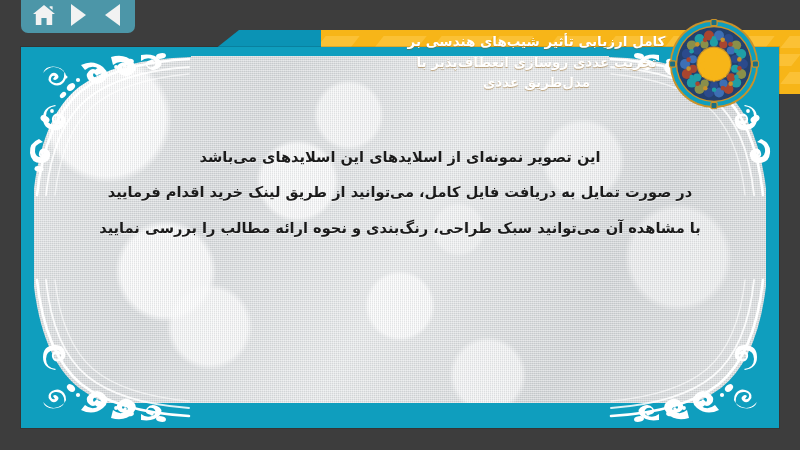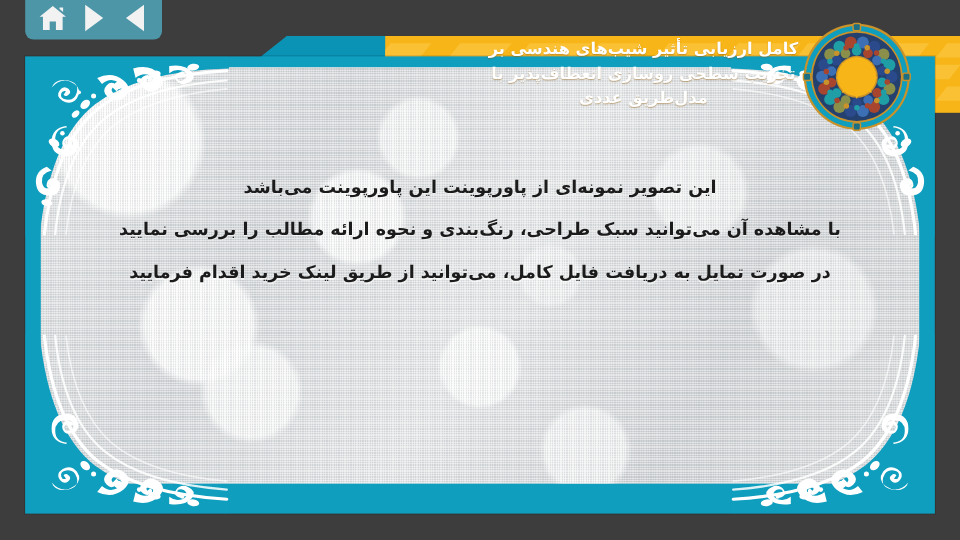--- a/index.html
+++ b/index.html
@@ -194,21 +194,21 @@
           <div class="chev" style="top: 42px; left: 116px; width: 52px; opacity: 0.75;"></div>
           <div class="chev" style="top: 42px; left: 174px; width: 34px; opacity: 0.75;"></div>
           <div class="chev" style="top: 42px; left: 232px; width: 43px; opacity: 0.75;"></div>
           <div class="chev" style="top: 42px; left: 290px; width: 52px; opacity: 0.75;"></div>
           <div class="chev" style="top: 42px; left: 348px; width: 34px; opacity: 0.75;"></div>
           <div class="chev" style="top: 42px; left: 406px; width: 43px; opacity: 0.75;"></div>
           <div class="chev" style="top: 42px; left: 464px; width: 52px; opacity: 0.75;"></div>
         </div>
       <div id="banner-title">
         <span>کامل ارزیابی تأثیر شیب‌های هندسی بر</span>
-        <span>تخریب سطحی روسازی انعطاف‌پذیر با</span>
+        <span>تخریب عددی روسازی انعطاف‌پذیر با</span>
         <span>مدل‌طریق عددی</span>
       </div>
     </div>
 
     <svg id="medallion" viewBox="0 0 100 100">
       <circle cx="50" cy="50" r="48" fill="#c9922a"></circle>
       <circle cx="50" cy="50" r="46" fill="#0f9ebe"></circle>
       <circle cx="50" cy="50" r="41.5" fill="#c9922a"></circle>
       <circle cx="50" cy="50" r="40" fill="#23406f"></circle>
       <g>
@@ -388,18 +388,18 @@
         <ellipse cx="78" cy="24" rx="5" ry="3.2" transform="rotate(-24 78 24)"></ellipse>
         <ellipse cx="108" cy="15" rx="5" ry="3" transform="rotate(-14 108 15)"></ellipse>
         <ellipse cx="140" cy="9" rx="5" ry="2.8" transform="rotate(-8 140 9)"></ellipse>
         <circle cx="57" cy="33" r="2.1"></circle>
           <circle cx="95" cy="20" r="1.9"></circle>
         <circle cx="131" cy="14" r="1.7"></circle>
       </g>
     </svg>
 
     <div id="body-text">
-      <p>این تصویر نمونه‌ای از پاورپوینت این پاورپوینت می‌باشد</p>
+      <p>این تصویر نمونه‌ای از اسلایدهای این اسلایدهای می‌باشد</p>
+      <p>در صورت تمایل به دریافت فایل کامل، می‌توانید از طریق لینک خرید اقدام فرمایید</p>
       <p>با مشاهده آن می‌توانید سبک طراحی، رنگ‌بندی و نحوه ارائه مطالب را بررسی نمایید</p>
-      <p>در صورت تمایل به دریافت فایل کامل، می‌توانید از طریق لینک خرید اقدام فرمایید</p>
     </div>
   </div>
 </div>
 
 </body></html>

